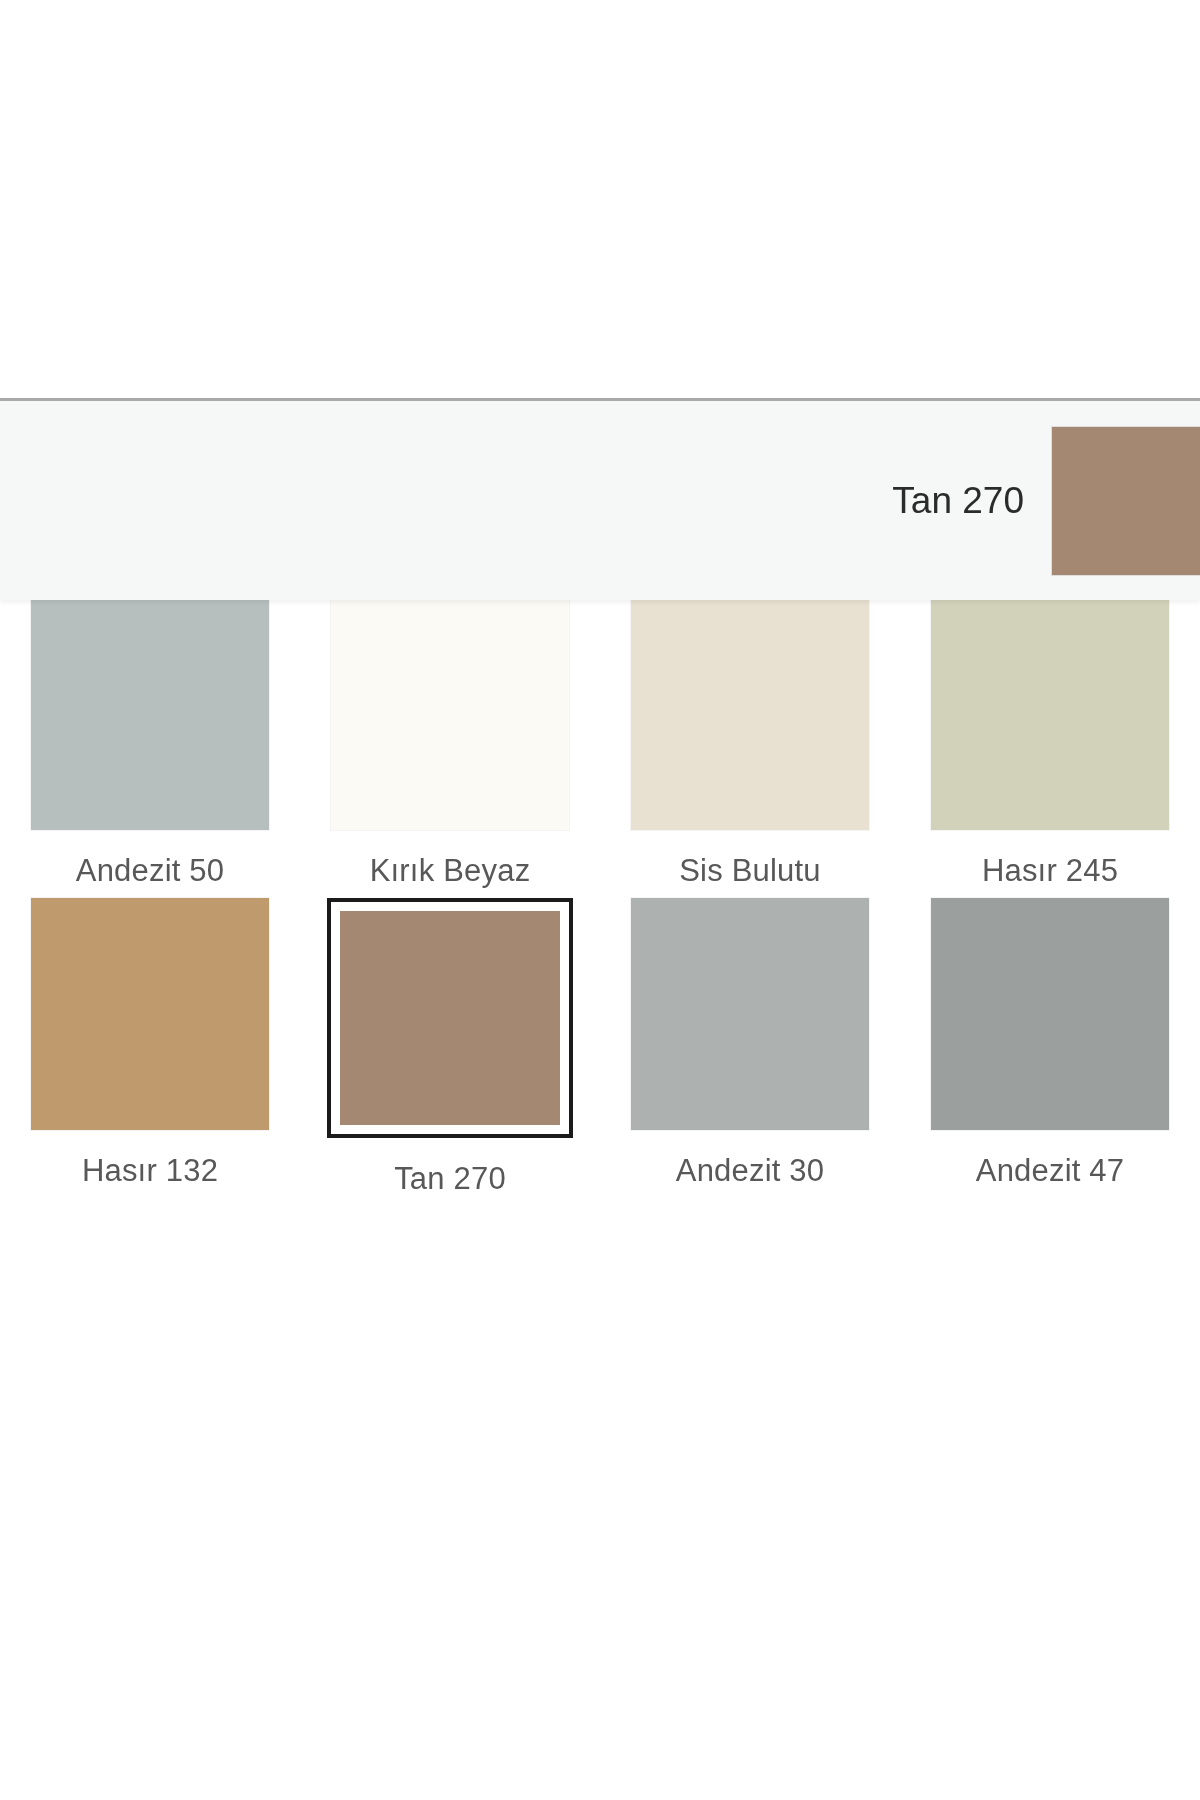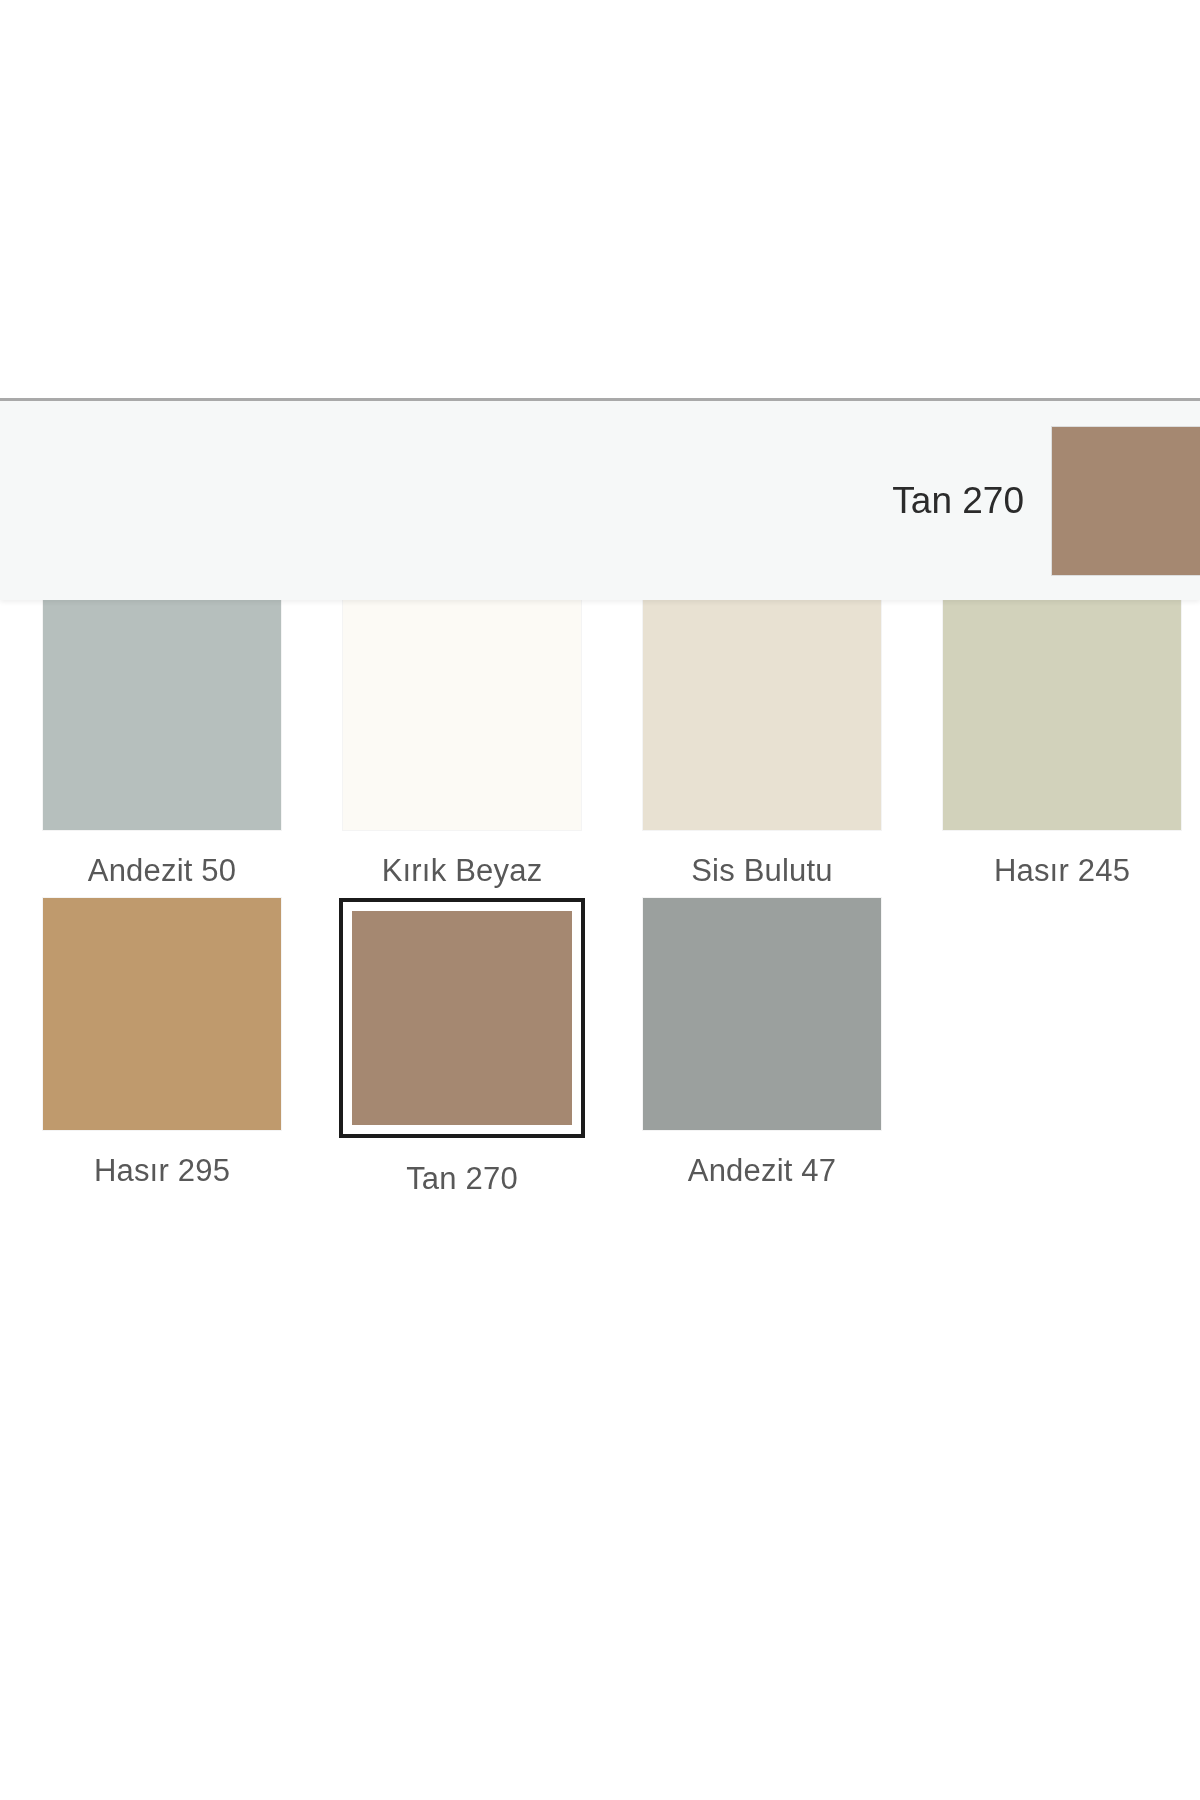--- a/index.html
+++ b/index.html
@@ -16,21 +16,21 @@
   #page {
     position: relative;
     width: 1200px;
     height: 1800px;
     background: #ffffff;
   }
 
   
   .palette {
     position: absolute;
-    left: 12px;
+    left: 0;
     top: 298px;
     width: 1036px;
     padding: 0;
   }
 
   .swatch-row {
     display: flex;
     width: 1200px;
     height: 300px;
   }
@@ -201,27 +201,33 @@
             <span class="chip" style="background: rgb(210, 210, 187);"></span>
           </div>
           <div class="chip-label">Hasır 245</div>
         </div>
       </div>
       <div class="swatch-row">
         <div class="swatch-cell">
           <div class="chip-wrap">
             <span class="chip" style="background: rgb(191, 154, 109);"></span>
           </div>
-          <div class="chip-label">Hasır 295</div>
+          <div class="chip-label">Hasır 132</div>
         </div>
         <div class="swatch-cell">
           <div class="chip-wrap selected">
             <span class="chip" style="background: rgb(165, 136, 113);"></span>
           </div>
           <div class="chip-label">Tan 270</div>
+        </div>
+        <div class="swatch-cell">
+          <div class="chip-wrap">
+            <span class="chip" style="background: rgb(173, 178, 177);"></span>
+          </div>
+          <div class="chip-label">Andezit 30</div>
         </div>
         <div class="swatch-cell">
           <div class="chip-wrap">
             <span class="chip" style="background: rgb(155, 160, 158);"></span>
           </div>
           <div class="chip-label">Andezit 47</div>
         </div>
       </div>
     </div>
 

